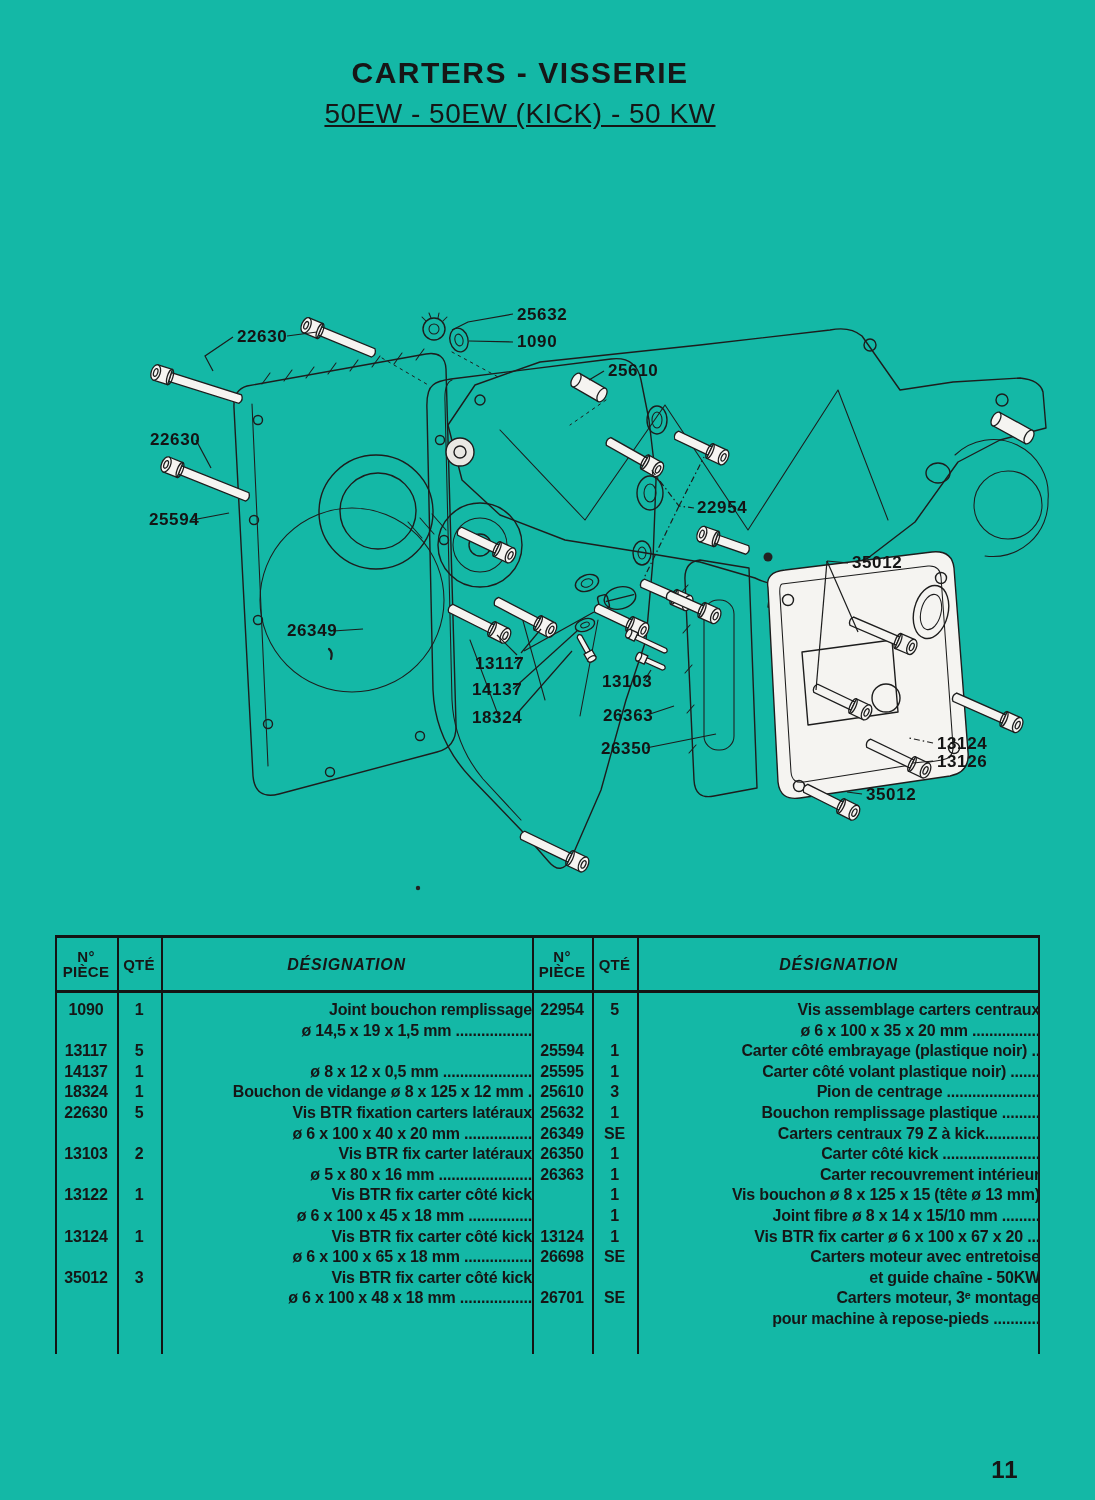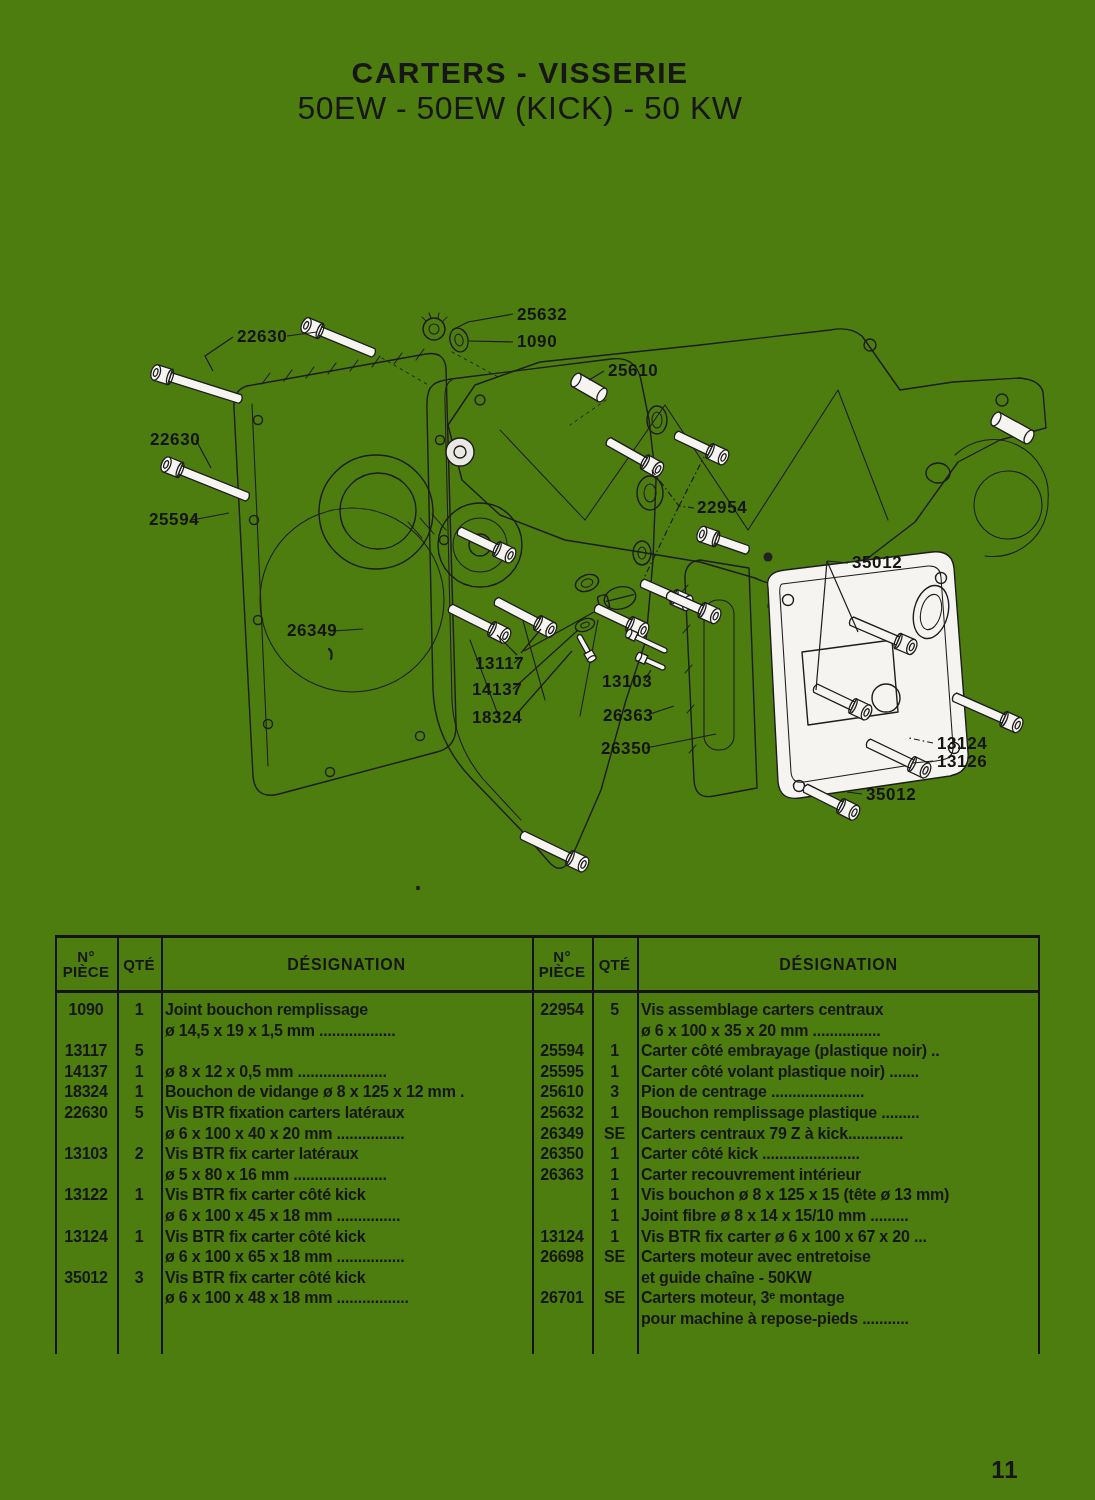--- a/index.html
+++ b/index.html
@@ -1,20 +1,20 @@
 <!DOCTYPE html>
 <html><head>
 <meta charset="utf-8">
 <style>
   html,body{margin:0;padding:0;}
-  .page{position:relative;width:1095px;height:1500px;background:#4d7c0f;
+  .page{position:relative;width:1095px;height:1500px;background:#14b8a6;
         font-family:"Liberation Sans",sans-serif;color:#161616;overflow:hidden;}
   .hdr{position:absolute;top:56px;left:0;width:1040px;text-align:center;}
   .hdr h1{margin:0;font-size:30px;font-weight:bold;letter-spacing:1.5px;}
-  .hdr .subtitle{font-size:32px;font-weight:normal;letter-spacing:0.5px;}
+  .hdr .subtitle{margin-top:8px;font-size:28px;font-weight:normal;letter-spacing:0.5px;text-decoration:underline;}
   .diagram{position:absolute;left:0;top:280px;width:1095px;height:620px;}
   .diagram svg{width:100%;height:100%;display:block;}
   .art{stroke:#1d1d1d;fill:none;stroke-width:1.4;stroke-linejoin:round;stroke-linecap:round;}
   .thin{stroke-width:1.05;}
   .dots{stroke-dasharray:2.5 4.5;stroke-width:1;}
   .callout-label{font-family:"Liberation Sans",sans-serif;font-size:17px;font-weight:bold;
                  fill:#141414;letter-spacing:0.6px;}
   .ldr{stroke:#1c1c1c;stroke-width:1.2;fill:none;}
   .ldr.dashed{stroke-dasharray:6 3 1.5 3;}
   .parts-table{position:absolute;left:55px;top:935px;width:985px;height:416px;
@@ -22,29 +22,29 @@
   .v{position:absolute;top:0;bottom:0;width:2px;background:#141414;}
   .thead{position:absolute;top:0;left:0;right:0;height:52px;border-bottom:3px solid #141414;
          display:flex;}
   .tbody-wrap{position:absolute;top:55px;left:0;right:0;display:flex;}
   .half-l{width:477px;flex:none;}
   .half-r{width:508px;flex:none;}
   .hgrid-l{display:grid;grid-template-columns:62px 44px 371px;height:100%;}
   .hgrid-r{display:grid;grid-template-columns:60px 45px 403px;height:100%;}
   .hcell{display:flex;flex-direction:column;align-items:center;justify-content:center;
          font-weight:bold;font-size:15px;line-height:15px;letter-spacing:0.3px;}
-  .hcell .big{font-size:16px;letter-spacing:0.8px;}
+  .hcell .big{font-size:16px;letter-spacing:0.8px;font-style:italic;}
   .tbody{padding-top:7px;}
   .prow{display:grid;}
   .half-l .prow{grid-template-columns:62px 44px 371px;}
   .half-r .prow{grid-template-columns:60px 45px 403px;}
   .line,.pcell,.qcell{height:20.6px;line-height:20.6px;font-size:16px;font-weight:bold;
          white-space:nowrap;letter-spacing:-0.2px;}
   .pcell,.qcell{text-align:center;}
-  .dcell{padding-left:4px;overflow:hidden;}
+  .dcell{padding-left:25px;overflow:hidden;text-align:right;}
   .page-number{position:absolute;left:975px;top:1426px;width:60px;text-align:center;
                font-size:24px;font-weight:bold;letter-spacing:1px;margin-top:30px;}
 </style>
 </head>
 <body>
 
 <div class="page">
 
   <div class="hdr">
     <h1>CARTERS - VISSERIE</h1>

